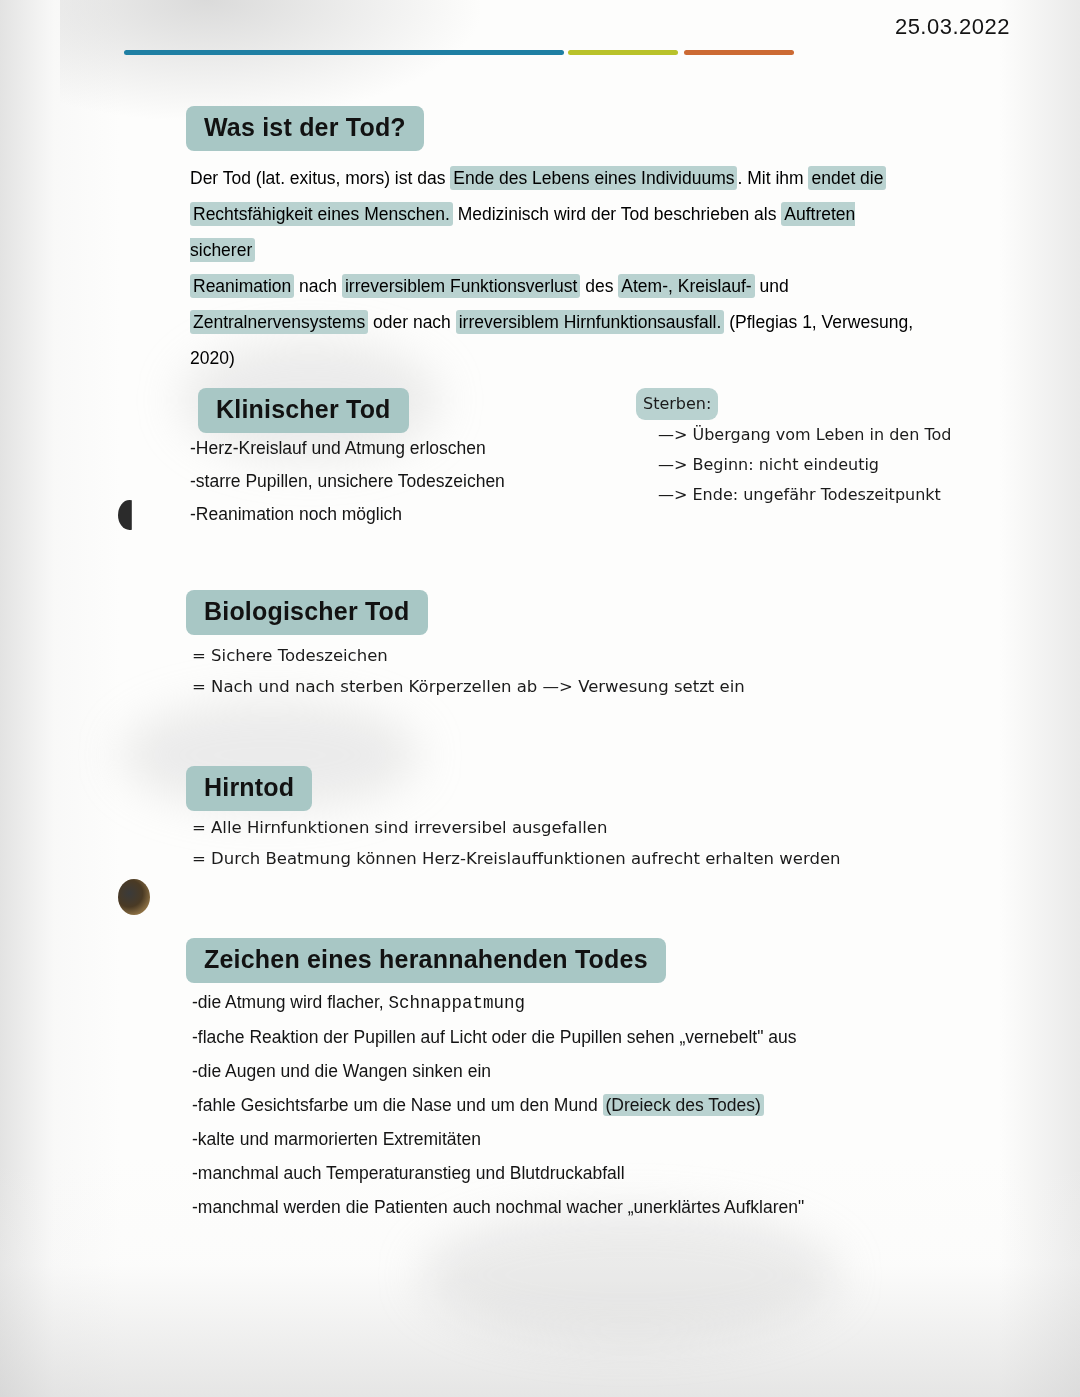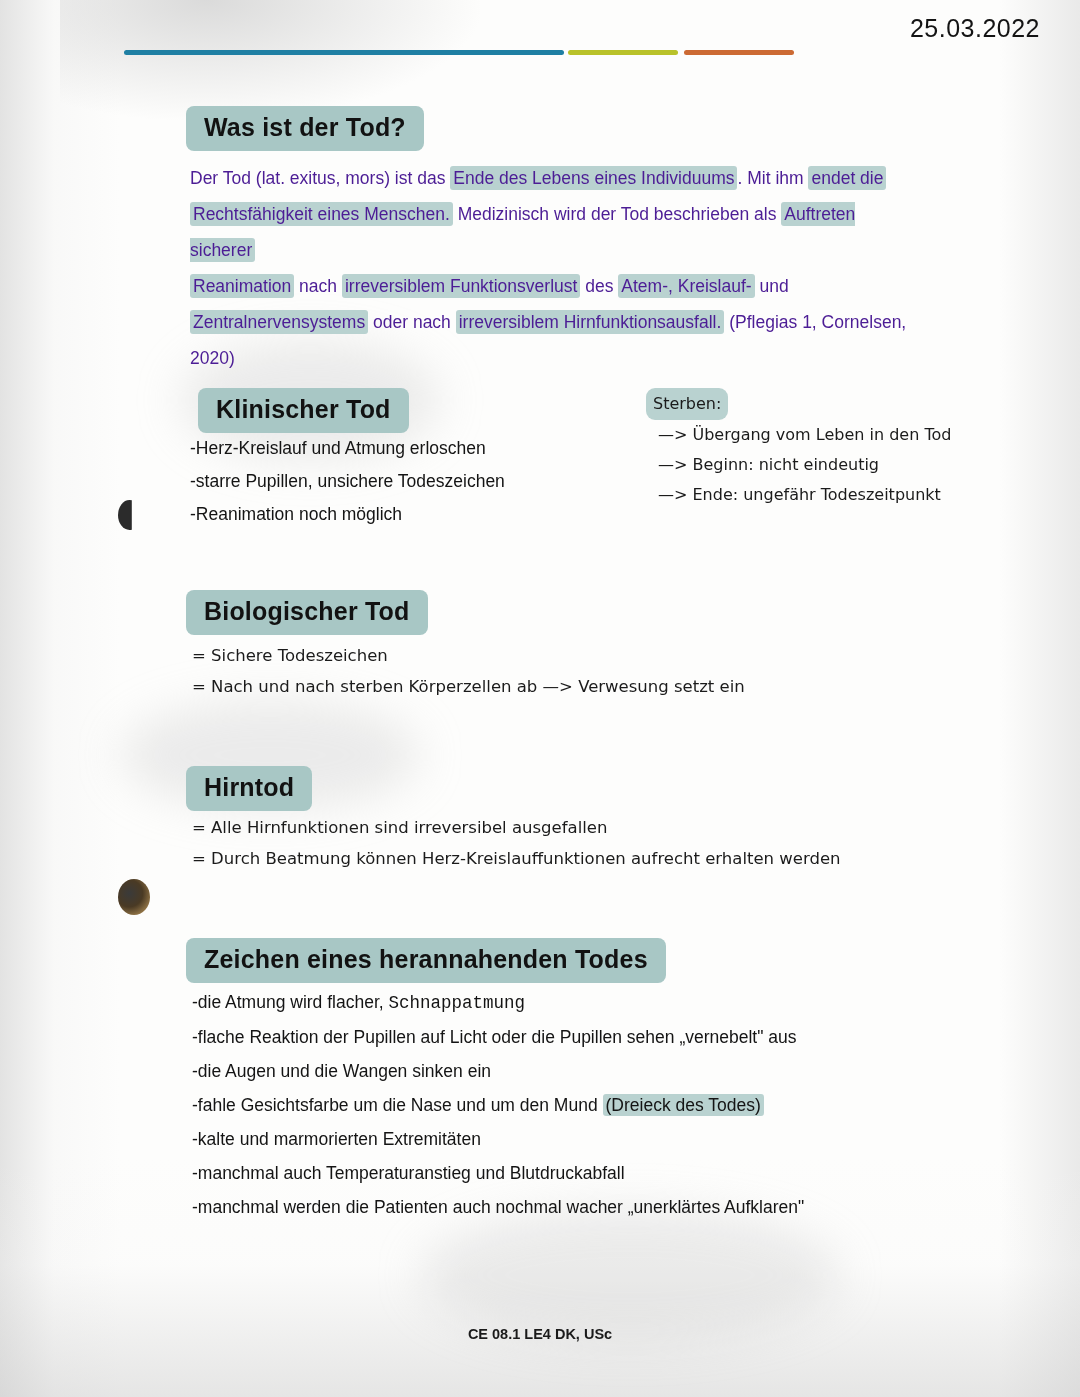--- a/index.html
+++ b/index.html
@@ -48,23 +48,23 @@
   .scan-blur-patch {
     position: absolute;
     border-radius: 50%;
     background: rgba(195,195,195,0.30);
     filter: blur(22px);
     pointer-events: none;
   }
 
   .date {
     position: absolute;
-    right: 40px;
+    right: 70px;
     top: 14px;
-    font-size: 25px;
+    font-size: 22px;
     letter-spacing: 0.5px;
     color: #141414;
   }
 
   
   .rule {
     position: absolute;
     top: 50px;
     height: 5px;
     border-radius: 3px;
@@ -83,21 +83,21 @@
     border-radius: 8px;
     padding: 7px 18px 9px 18px;
     letter-spacing: 0.2px;
     white-space: nowrap;
   }
 
   .para {
     position: absolute;
     font-size: 17.5px;
     line-height: 36px;
-    color: #4c1d95;
+    color: #000000;
   }
   .para .hl {
     background: #b9d2d0;
     padding: 2px 3px;
     border-radius: 3px;
   }
 
   .bullets {
     position: absolute;
     font-size: 17.5px;
@@ -120,21 +120,20 @@
     font-family: "DejaVu Sans", sans-serif;
     font-size: 16px;
     line-height: 30px;
     color: #1b1b1b;
   }
   .sidebox .title {
     background: #b9d2d0;
     border-radius: 9px;
     padding: 1px 7px;
     display: inline-block;
-    margin-left: 10px;
   }
   .sidebox .row { white-space: nowrap; padding-left: 22px; }
 
   .mark-hl { background: #b9d2d0; padding: 1px 3px; border-radius: 3px; }
 
   .footer {
     position: absolute;
     left: 0;
     bottom: 55px;
     width: 100%;
@@ -186,21 +185,21 @@
     <div>
       <span>Der Tod (lat. exitus, mors) ist das </span><span class="hl">Ende des Lebens eines Individuums</span><span>. Mit ihm </span><span class="hl">endet die</span>
     </div>
     <div>
       <span class="hl">Rechtsfähigkeit eines Menschen.</span><span> Medizinisch wird der Tod beschrieben als </span><span class="hl">Auftreten sicherer</span>
     </div>
     <div>
       <span class="hl">Reanimation</span><span> nach </span><span class="hl">irreversiblem Funktionsverlust</span><span> des </span><span class="hl">Atem-, Kreislauf-</span><span> und</span>
     </div>
     <div>
-      <span class="hl">Zentralnervensystems</span><span> oder nach </span><span class="hl">irreversiblem Hirnfunktionsausfall.</span><span> (Pflegias 1, Cornelsen,</span>
+      <span class="hl">Zentralnervensystems</span><span> oder nach </span><span class="hl">irreversiblem Hirnfunktionsausfall.</span><span> (Pflegias 1, Verwesung,</span>
     </div>
     <div>
       <span>2020)</span>
     </div>
   </div>
 
   <div class="heading" style="left:198px; top:388px;">Klinischer Tod</div>
 
   <div class="bullets" style="left:190px; top:432px;">
     <div class="row"><span>-</span><span>Herz-Kreislauf und Atmung erloschen</span></div>
@@ -238,14 +237,13 @@
   <div class="bullets" style="left:192px; top:985px; line-height:34px;">
     <div class="row"><span>-die Atmung wird flacher, </span><span style="font-family:Liberation Mono, monospace;">Schnappatmung</span></div>
     <div class="row">-flache Reaktion der Pupillen auf Licht oder die Pupillen sehen „vernebelt" aus</div>
     <div class="row">-die Augen und die Wangen sinken ein</div>
     <div class="row"><span>-fahle Gesichtsfarbe um die Nase und um den Mund </span><span class="mark-hl">(Dreieck des Todes)</span></div>
     <div class="row">-kalte und marmorierten Extremitäten</div>
     <div class="row">-manchmal auch Temperaturanstieg und Blutdruckabfall</div>
     <div class="row">-manchmal werden die Patienten auch nochmal wacher „unerklärtes Aufklaren"</div>
   </div>
 
-  <div class="footer">CE 08.1 LE4 DK, USc</div>
 </div>
 
 </body></html>

